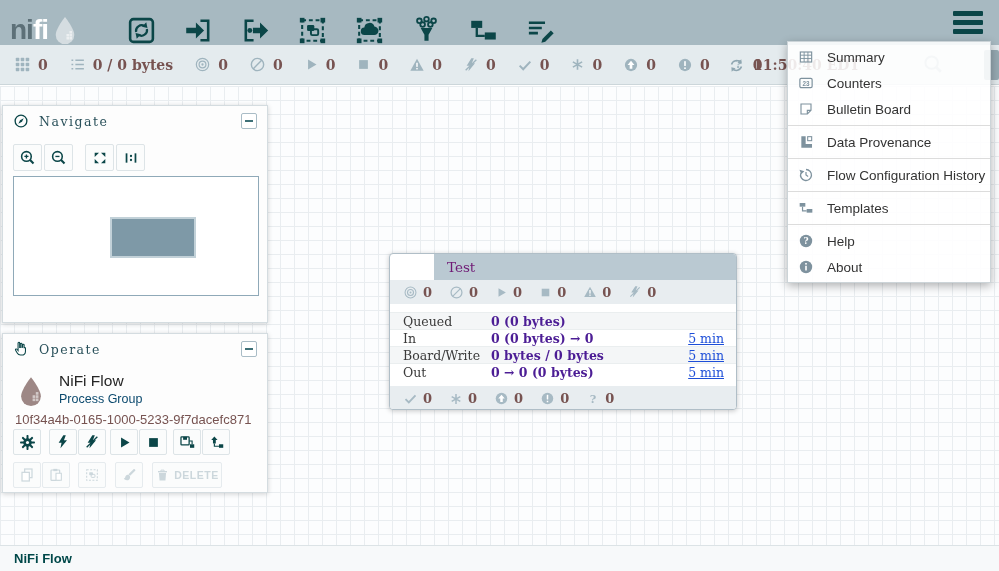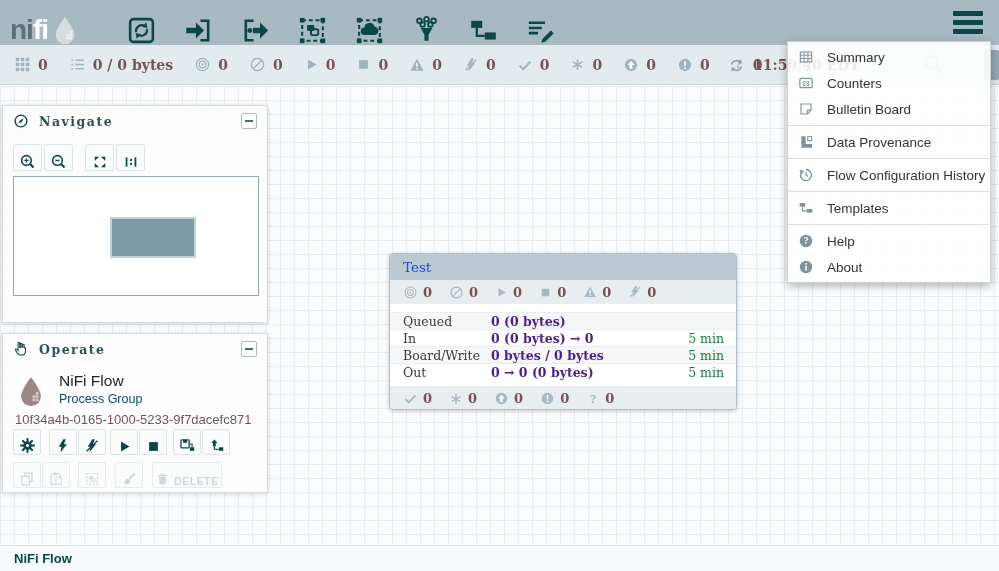--- a/index.html
+++ b/index.html
@@ -32,24 +32,24 @@
 
   
   .canvas { position:absolute; left:0; top:86px; width:100%; height:459px;
     background-image: linear-gradient(to right,#e9edf0 1px,transparent 1px), linear-gradient(to bottom,#e9edf0 1px,transparent 1px);
     background-size:14px 14px; background-color:#fcfdfe; }
 
   
   .panel { position:absolute; left:2px; width:266px; background:#fdfdfd; border:1px solid #d4dce0; box-shadow:0 1px 5px rgba(0,0,0,.18); }
   .panel-header { height:30px; display:flex; align-items:center; padding:0 10px; }
   .panel-header .ic { color:#0b4648; margin-right:10px; }
-  .panel-title { font-family:"DejaVu Serif",serif; font-weight:bold; font-size:12.5px; letter-spacing:1.5px; color:#29505a; flex:1; }
+  .panel-title { font-family:"DejaVu Serif",serif; font-weight:normal; font-size:12.5px; letter-spacing:1.5px; color:#29505a; flex:1; }
   .collapse-btn { width:16px; height:16px; border:1px solid #a9bcc6; border-radius:2px; background:#fff; display:flex; align-items:center; justify-content:center; cursor:pointer; }
   .collapse-btn span { display:block; width:8px; height:2px; background:#3e7077; }
-  .sq-btn { width:29px; height:27px; border:1px solid #dde4e7; border-radius:2px; background:#fbfcfc; display:flex; align-items:flex-end; justify-content:center; color:#0b4648; cursor:pointer; }
+  .sq-btn { width:29px; height:27px; border:1px solid #dde4e7; border-radius:2px; background:#fbfcfc; display:flex; align-items:center; justify-content:center; color:#0b4648; cursor:pointer; }
   .sq-btn.disabled { color:#ccd7dc; border-color:#e6ebee; cursor:default; }
 
   .panel-navigate { top:19px; height:218px; }
   .nav-buttons { display:flex; margin:8px 0 0 10px; }
   .nav-buttons .sq-btn { margin-right:2px; }
   .nav-buttons .gap { width:10px; }
   .birdseye { position:absolute; left:10px; top:70px; width:246px; height:120px; background:#fff; border:1px solid #8fa9b8; cursor:pointer; }
   .birdseye-rect { position:absolute; left:96px; top:40px; width:86px; height:41px; background:#7e99a7; border:2px solid #c2d1d8; }
 
   .panel-operate { top:247px; height:160px; }
@@ -58,31 +58,31 @@
   .op-type { position:absolute; left:56px; top:58px; font-size:12.5px; color:#0c4a6e; }
   .op-id { position:absolute; left:12px; top:78px; font-size:13px; color:#775351; }
   .op-row { position:absolute; left:0; display:flex; }
   .op-row .sq-btn { position:absolute; top:0; width:28px; height:26px; }
   .op-row1 { top:95px; } .op-row2 { top:128px; }
   .btn-delete { position:absolute; top:0; width:70px !important; }
   .delete-label { font-size:10.5px; font-weight:bold; letter-spacing:.5px; margin-left:4px; color:#ccd7dc; }
 
   
   .pg { position:absolute; left:389px; top:167px; width:348px; height:157px; background:#fff; border:1px solid #b0bec7; border-radius:4px; box-shadow:0 1px 5px rgba(0,0,0,.22); overflow:hidden; cursor:pointer; }
-  .pg-title { height:26px; background:#bac9d2; display:flex; align-items:center; padding:0 13px; font-family:"DejaVu Serif",serif; font-size:13.5px; color:#1d4ed8; }
+  .pg-title { height:26px; background:#bac9d2; display:flex; align-items:center; padding:0 13px; font-family:"DejaVu Serif",serif; font-size:13.5px; color:#701a75;margin-left:44px; }
   .pg-stats { height:24px; background:#e8edf0; display:flex; align-items:center; padding:0 13px; }
   .pg-stat { display:flex; align-items:center; margin-right:17px; }
   .pg-stat .ic { color:#a7bac4; margin-right:5px; }
   .pg-stat-count { font-family:"DejaVu Serif",serif; font-weight:bold; font-size:13px; color:#775351; }
   .pg-table { margin-top:8px; }
   .pg-row { position:relative; height:17px; display:flex; align-items:flex-end; padding:0 12px 0 13px; border-top:1px solid #eaeeef; font-family:"DejaVu Serif",serif; font-size:12.5px; }
   .pg-row.alt { background:#f4f6f7; }
   .pg-label { width:88px; color:#3a3a3a; }
   .pg-value { font-weight:bold; color:#4c1d95; }
-  .pg-window { margin-left:auto; color:#15803d; }
+  .pg-window { margin-left:auto; color:#1d4ed8;text-decoration:underline; }
   .pg-footer { height:25px; margin-top:6px; background:#e8edf0; display:flex; align-items:center; padding:0 13px; }
 
   
   .menu { position:absolute; left:787px; top:41px; width:204px; background:rgba(255,255,255,.88); border:1px solid #ccd4d8; box-shadow:0 3px 9px rgba(0,0,0,.3); padding:2px 0; z-index:50; }
   .menu-item { height:26px; display:flex; align-items:center; padding:0 10px; cursor:pointer; position:relative; }
   .menu-item.active { background:#d4d8da; }
   .menu-item .ic { color:#7e929e; margin-right:13px; }
   .menu-label { font-size:13.5px; color:#333; white-space:nowrap; }
   .menu-sep { height:1px; background:#dcdcdc; margin:3px 0; }
   .cursor-glyph { margin-left:2px; transform:translateY(6px); }

